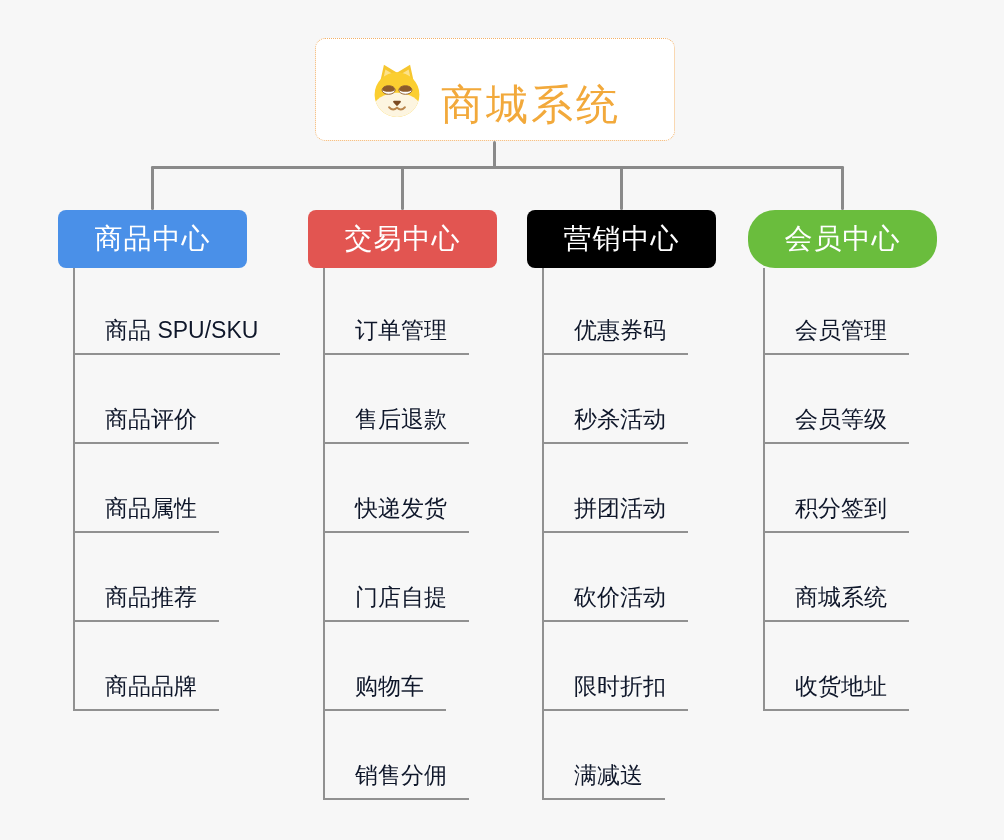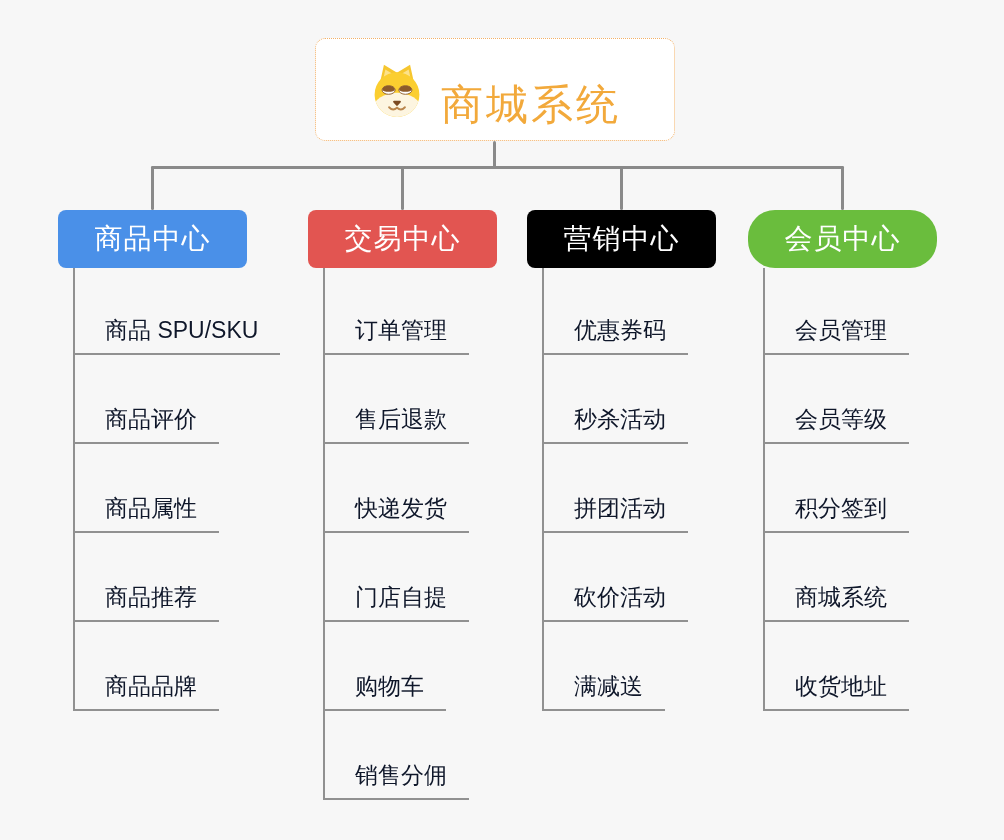--- a/index.html
+++ b/index.html
@@ -177,20 +177,23 @@
       <div class="child">
           <span class="child-label">秒杀活动</span>
         </div>
       <div class="child">
           <span class="child-label">拼团活动</span>
         </div>
       <div class="child">
           <span class="child-label">砍价活动</span>
         </div>
       <div class="child">
+          <span class="child-label">限时折扣</span>
+        </div>
+      <div class="child">
           <span class="child-label">满减送</span>
         </div>
     </div>
   </div>
 
   <div class="branch branch-3">
     <div class="branch-node" style="background: rgb(106, 189, 61); border-radius: 27px;">会员中心</div>
     <div class="children">
       <div class="child">
           <span class="child-label">会员管理</span>

